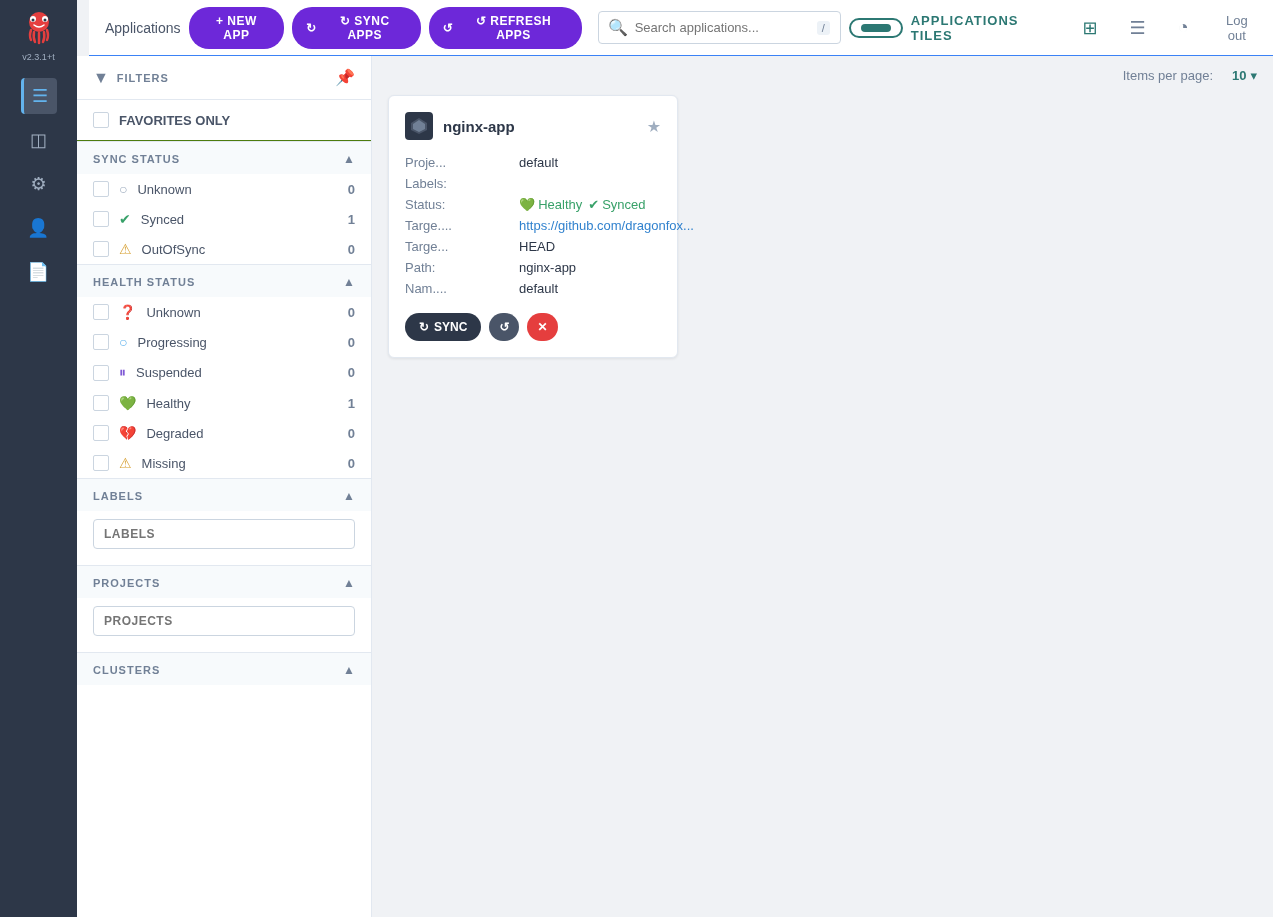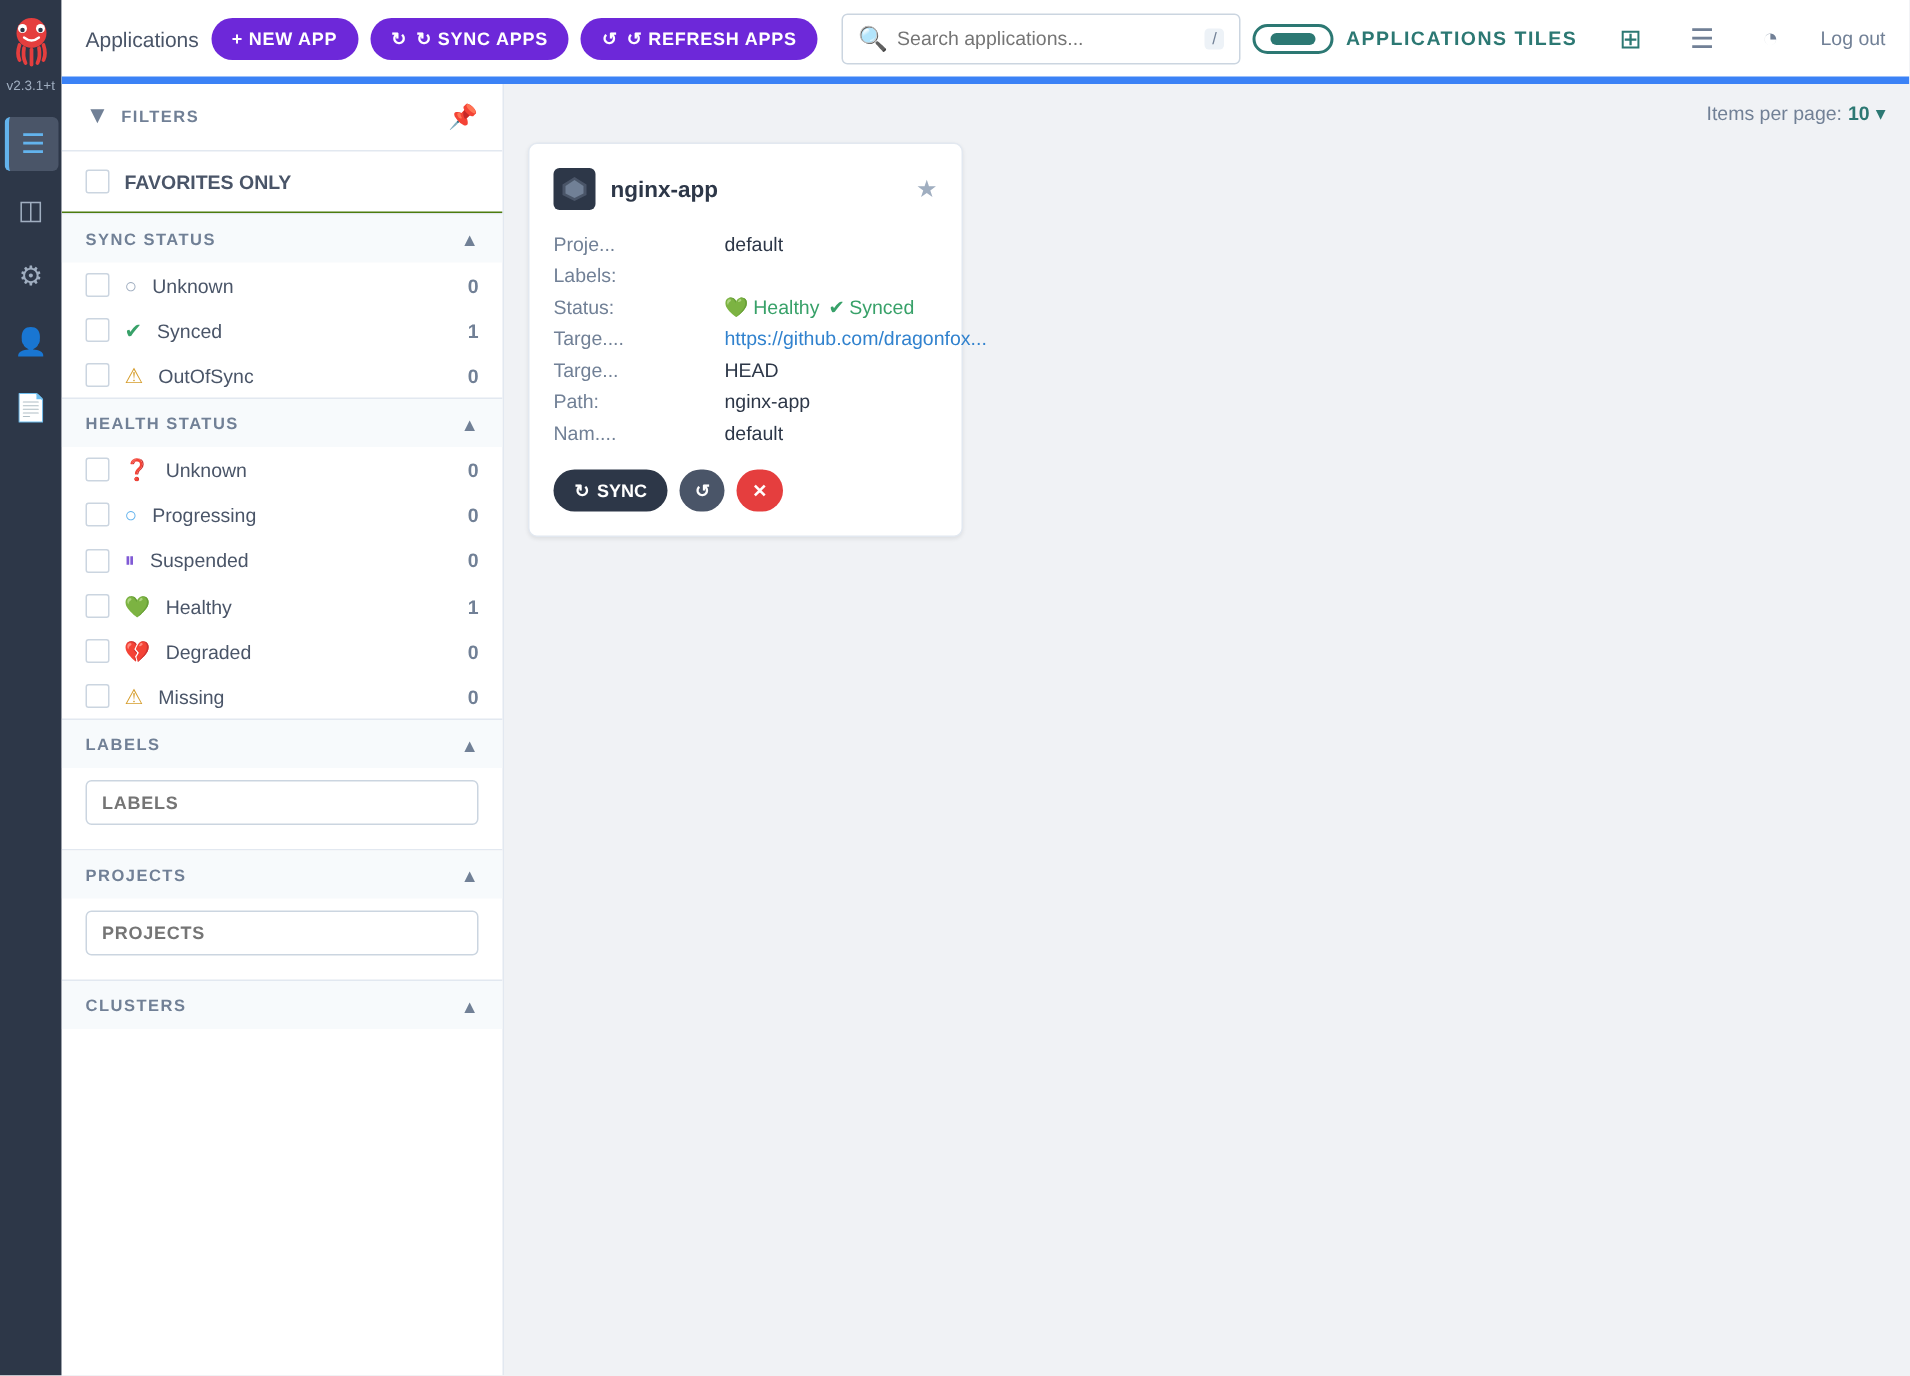--- a/index.html
+++ b/index.html
@@ -1,20 +1,20 @@
 <!DOCTYPE html>
 <html><head>
   <meta charset="utf-8">
   <style>
     * { box-sizing: border-box; margin: 0; padding: 0; }
     body { font-family: -apple-system, BlinkMacSystemFont, 'Segoe UI', sans-serif; background: #f0f2f5; display: flex; height: 917px; overflow: hidden; }
 
     
     .sidebar {
-      width: 41px;
+      width: 77px;
       background: #2d3748;
       display: flex;
       flex-direction: column;
       align-items: center;
       padding: 8px 0;
       flex-shrink: 0;
     }
     .sidebar-logo {
       width: 40px;
       height: 40px;
@@ -51,23 +51,24 @@
       overflow: hidden;
     }
 
     
     .topbar {
       background: #fff;
       display: flex;
       align-items: center;
       padding: 0 16px;
       height: 56px;
-      border-bottom: 5px solid #3b82f6;
+      border-bottom: 1px solid #3b82f6;
       gap: 8px;
       flex-shrink: 0;
+      margin-left: 12px;
     }
     .topbar-title {
       font-size: 14px;
       color: #4a5568;
       flex: 0 0 auto;
     }
     .btn {
       display: flex;
       align-items: center;
       gap: 6px;
@@ -259,20 +260,21 @@
       margin-bottom: 12px;
       display: flex;
       justify-content: flex-end;
       align-items: center;
       gap: 4px;
     }
     .items-dropdown {
       color: #2c7873;
       font-weight: 600;
       cursor: pointer;
+      margin-left: 15px;
     }
 
     
     .app-card {
       background: #fff;
       border: 1px solid #e2e8f0;
       border-radius: 6px;
       width: 290px;
       padding: 16px;
       box-shadow: 0 1px 3px rgba(0,0,0,0.08);

